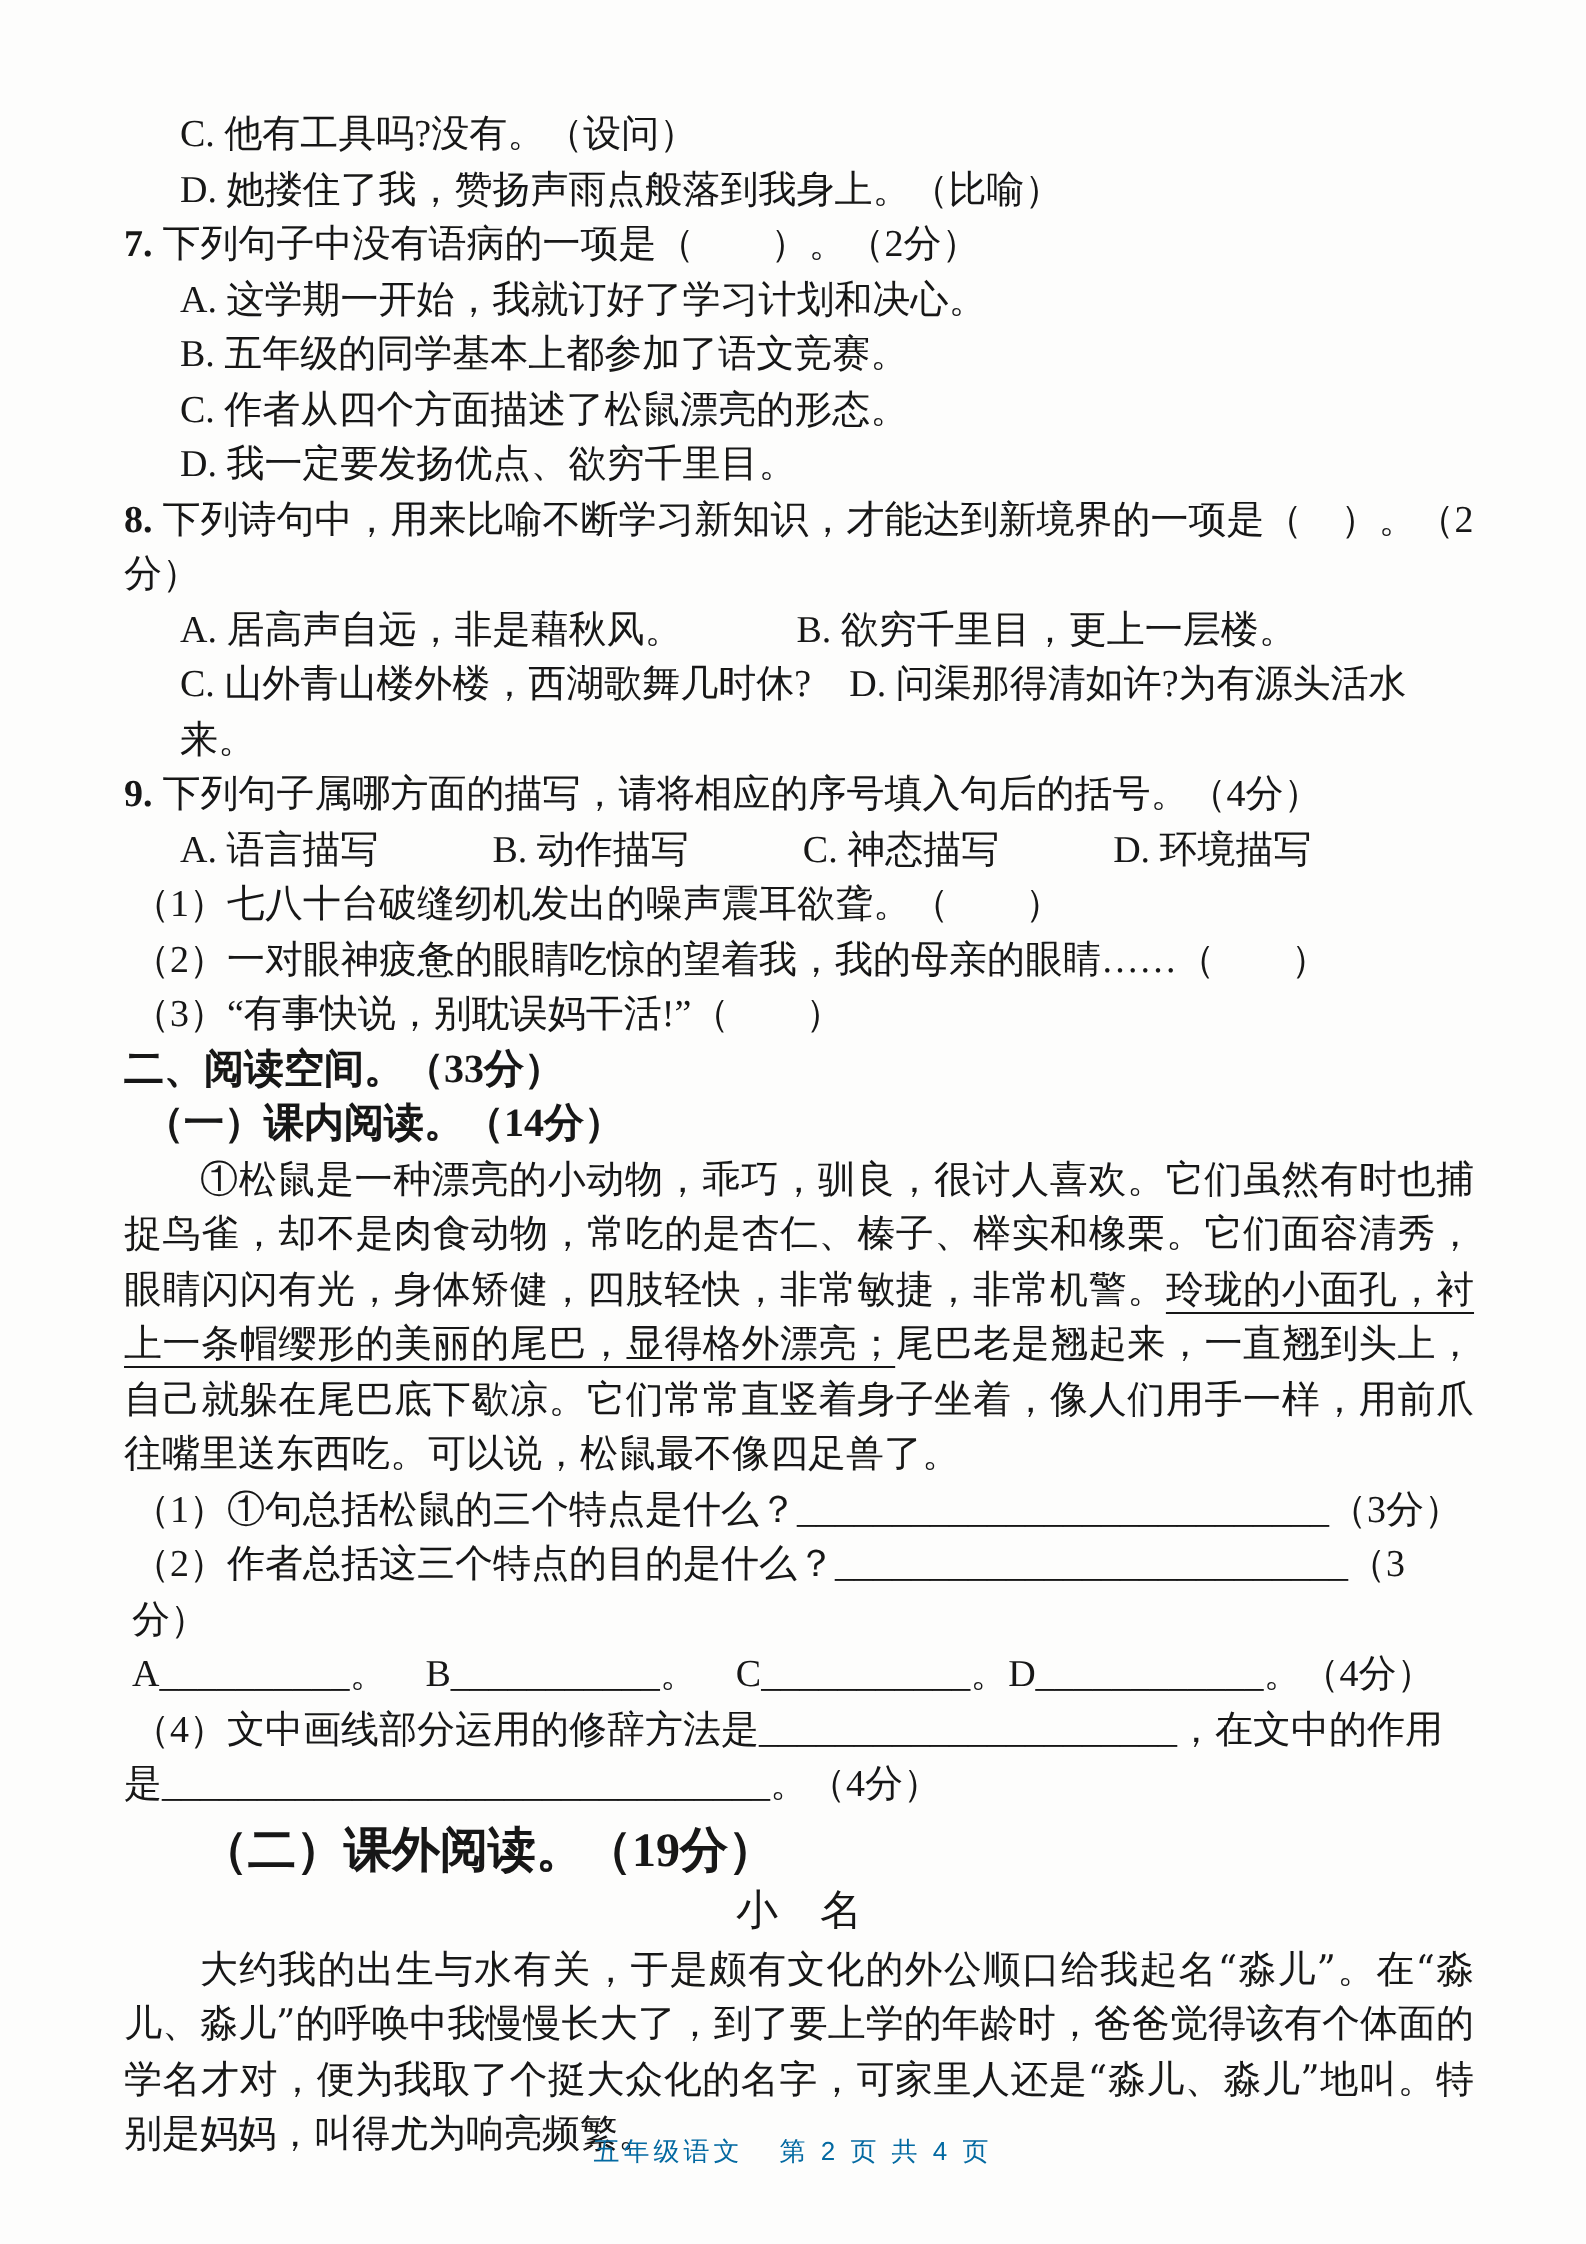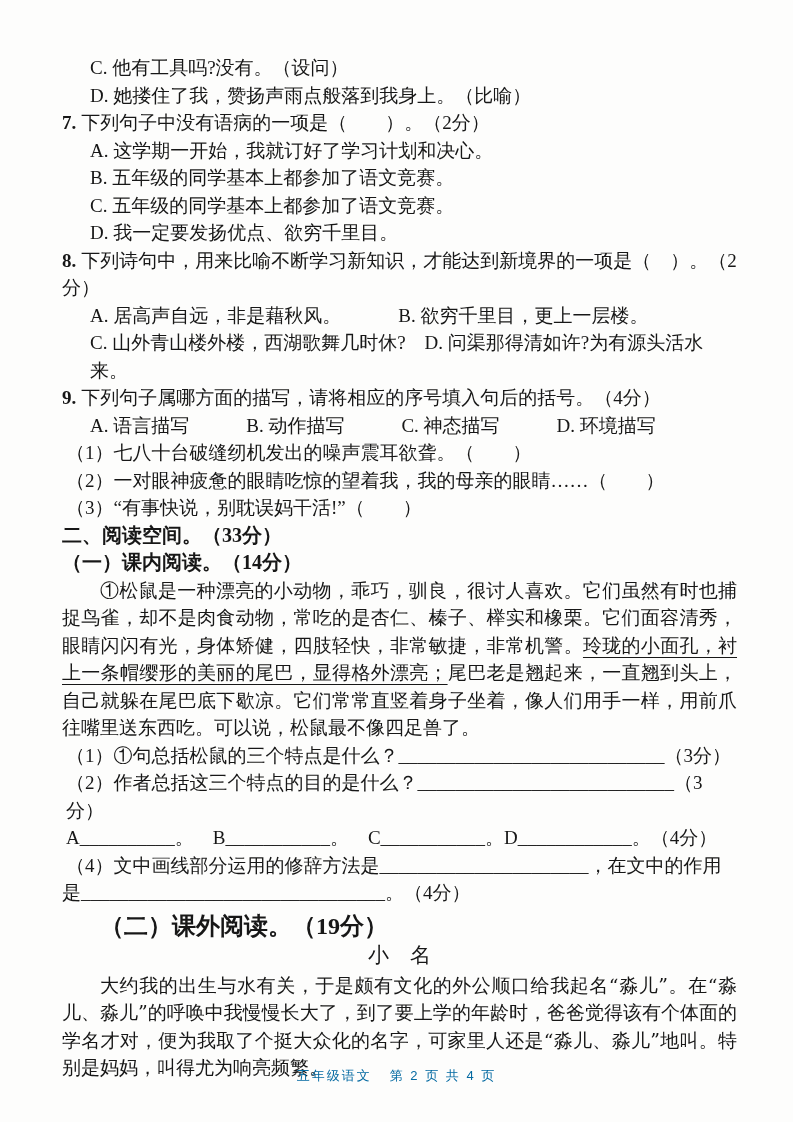--- a/index.html
+++ b/index.html
@@ -14,21 +14,21 @@
     line-height:27.5px;
     box-sizing:border-box;
     padding:54px 56px 0 62px;
     overflow:hidden;
   }
   .line{white-space:normal;}
   .opt{margin-left:28px;}
   .sub{margin-left:4px;}
   .qnum{font-weight:bold;margin-right:5px;}
   .sec-title{font-weight:bold;font-size:20px;}
-  .r1-title{font-weight:bold;font-size:20px;}
+  .r1-title{font-weight:bold;font-size:20px;margin-left:10px;}
   .r2-title{font-weight:bold;font-size:24px;margin-left:38px;margin-top:6px;}
   .passage{margin:0;text-indent:2em;text-align:justify;}
   .kaiti{font-family:"DejaVu Serif","Liberation Serif",serif;}
   .u{text-decoration:underline;text-underline-offset:5px;text-decoration-thickness:1.3px;}
   .essay-title{text-align:center;font-weight:normal;font-size:21px;margin:2px 0 2px 0;}
   .footer{
     position:absolute;left:0;right:0;top:1062px;
     text-align:center;font-size:13px;color:#0369a1;
     font-family:"Liberation Sans","DejaVu Sans",sans-serif;
     letter-spacing:2px;
@@ -39,21 +39,21 @@
 <body>
 
 <div class="page">
 
   <div class="line opt">C. 他有工具吗?没有。（设问）</div>
   <div class="line opt">D. 她搂住了我，赞扬声雨点般落到我身上。（比喻）</div>
 
   <div class="line"><span class="qnum">7.</span><span>下列句子中没有语病的一项是（　　）。（2分）</span></div>
   <div class="line opt">A. 这学期一开始，我就订好了学习计划和决心。</div>
   <div class="line opt">B. 五年级的同学基本上都参加了语文竞赛。</div>
-  <div class="line opt">C. 五年级的同学基本上都参加了语文竞赛。</div>
+  <div class="line opt">C. 作者从四个方面描述了松鼠漂亮的形态。</div>
   <div class="line opt">D. 我一定要发扬优点、欲穷千里目。</div>
 
   <div class="line"><span class="qnum">8.</span><span>下列诗句中，用来比喻不断学习新知识，才能达到新境界的一项是（　）。（2分）</span></div>
   <div class="line opt">A. 居高声自远，非是藉秋风。　　　B. 欲穷千里目，更上一层楼。</div>
   <div class="line opt">C. 山外青山楼外楼，西湖歌舞几时休?　D. 问渠那得清如许?为有源头活水来。</div>
 
   <div class="line"><span class="qnum">9.</span><span>下列句子属哪方面的描写，请将相应的序号填入句后的括号。（4分）</span></div>
   <div class="line opt">A. 语言描写　　　B. 动作描写　　　C. 神态描写　　　D. 环境描写</div>
   <div class="line sub">（1）七八十台破缝纫机发出的噪声震耳欲聋。（　　）</div>
   <div class="line sub">（2）一对眼神疲惫的眼睛吃惊的望着我，我的母亲的眼睛……（　　）</div>

